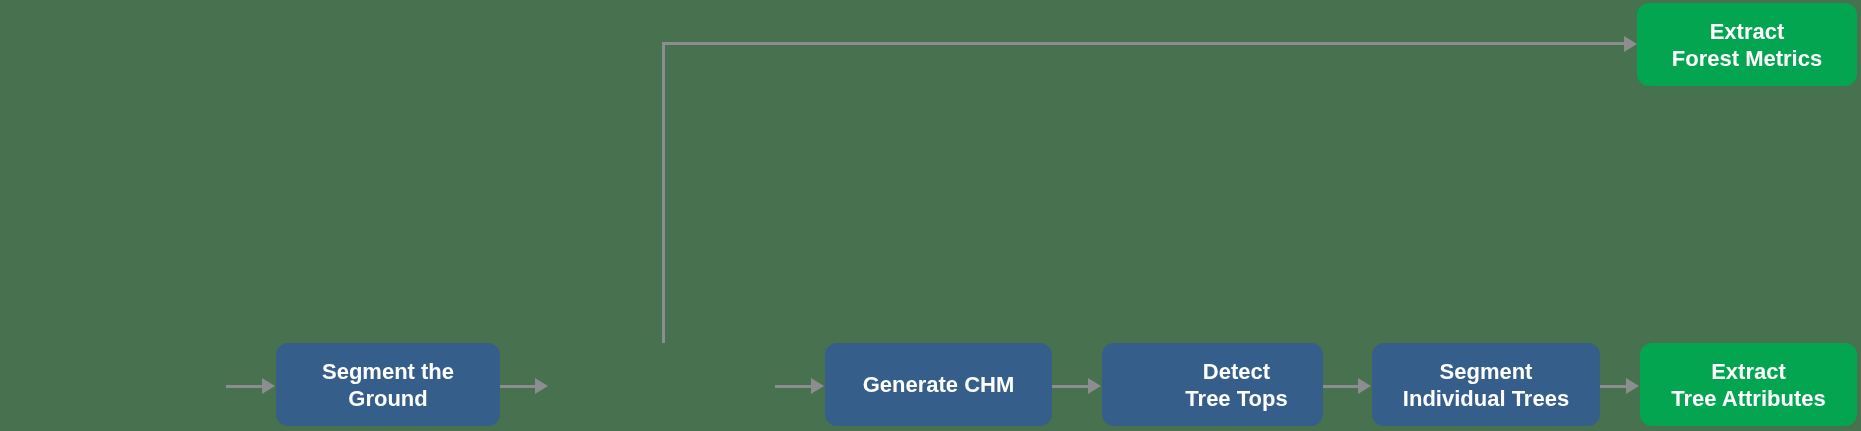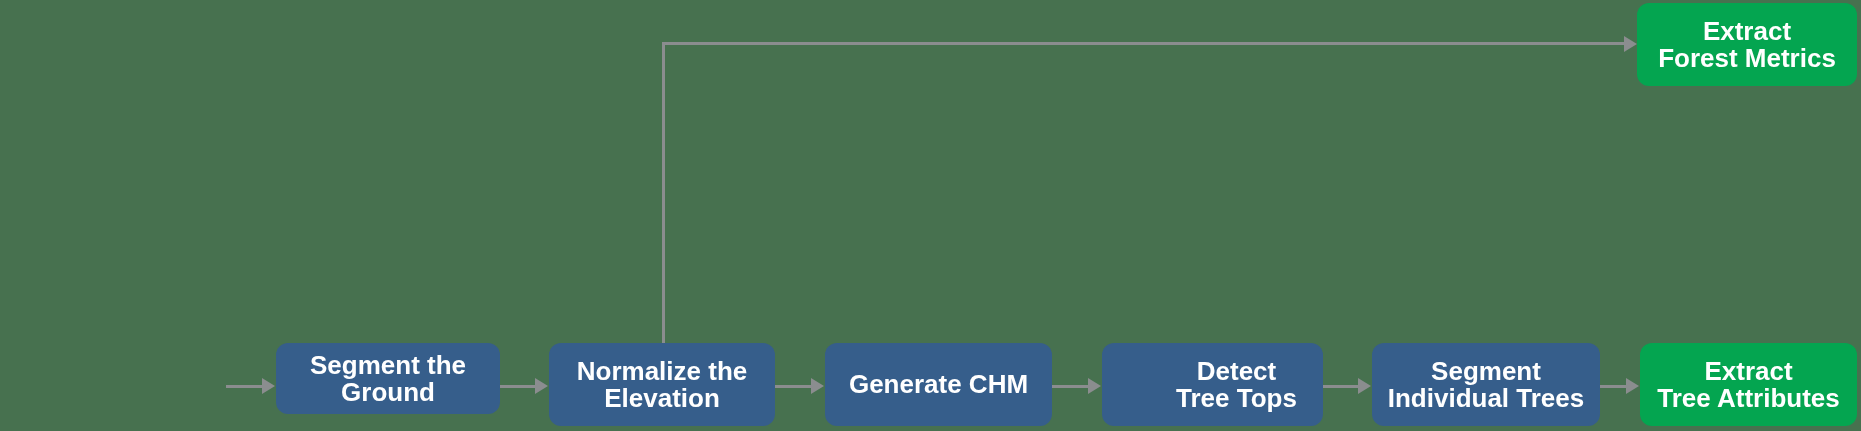--- a/index.html
+++ b/index.html
@@ -15,33 +15,33 @@
     overflow: hidden;
     font-family: "Liberation Sans", sans-serif;
   }
   .node {
     position: absolute;
     display: flex;
     align-items: center;
     justify-content: center;
     text-align: center;
     color: var(--node-text, #ffffff);
-    font-size: 26px;
+    font-size: 22px;
     line-height: 27px;
     font-weight: bold;
     border-radius: 12px;
     white-space: pre-line;
     box-sizing: border-box;
   }
   .node.io      { background: var(--io-node, #04A550); }
   .node.process { background: var(--process-node, #365E8B); }
 
   
   .n0 { left: 2px;    top: 343px; width: 224px; height: 83px; }
-  .n1 { left: 276px;  top: 343px; width: 224px; height: 71px; }
+  .n1 { left: 276px;  top: 343px; width: 224px; height: 83px; }
   .n2 { left: 549px;  top: 343px; width: 226px; height: 83px; }
   .n3 { left: 825px;  top: 343px; width: 227px; height: 83px; }
   .n4 { left: 1102px; top: 343px; width: 221px; height: 83px; padding-left: 48px; }
   .n5 { left: 1372px; top: 343px; width: 228px; height: 83px; }
   .n6 { left: 1640px; top: 343px; width: 217px; height: 83px; }
   
   .n7 { left: 1637px; top: 3px;   width: 220px; height: 83px; }
 
   
   .arrow {
@@ -102,22 +102,20 @@
     border-left: 13px solid var(--connector, #8B8D8F);
   }
 </style>
 </head>
 <body>
 
 <div class="canvas">
 
   <div class="node process n1">Segment the
 Ground</div>
-  <div class="node process n2">Normalize the
-Elevation</div>
   <div class="node process n3">Generate CHM</div>
   <div class="node process n4">Detect
 Tree Tops</div>
   <div class="node process n5">Segment
 Individual Trees</div>
   <div class="node io n6">Extract
 Tree Attributes</div>
 
   <div class="node io n7">Extract
 Forest Metrics</div>

